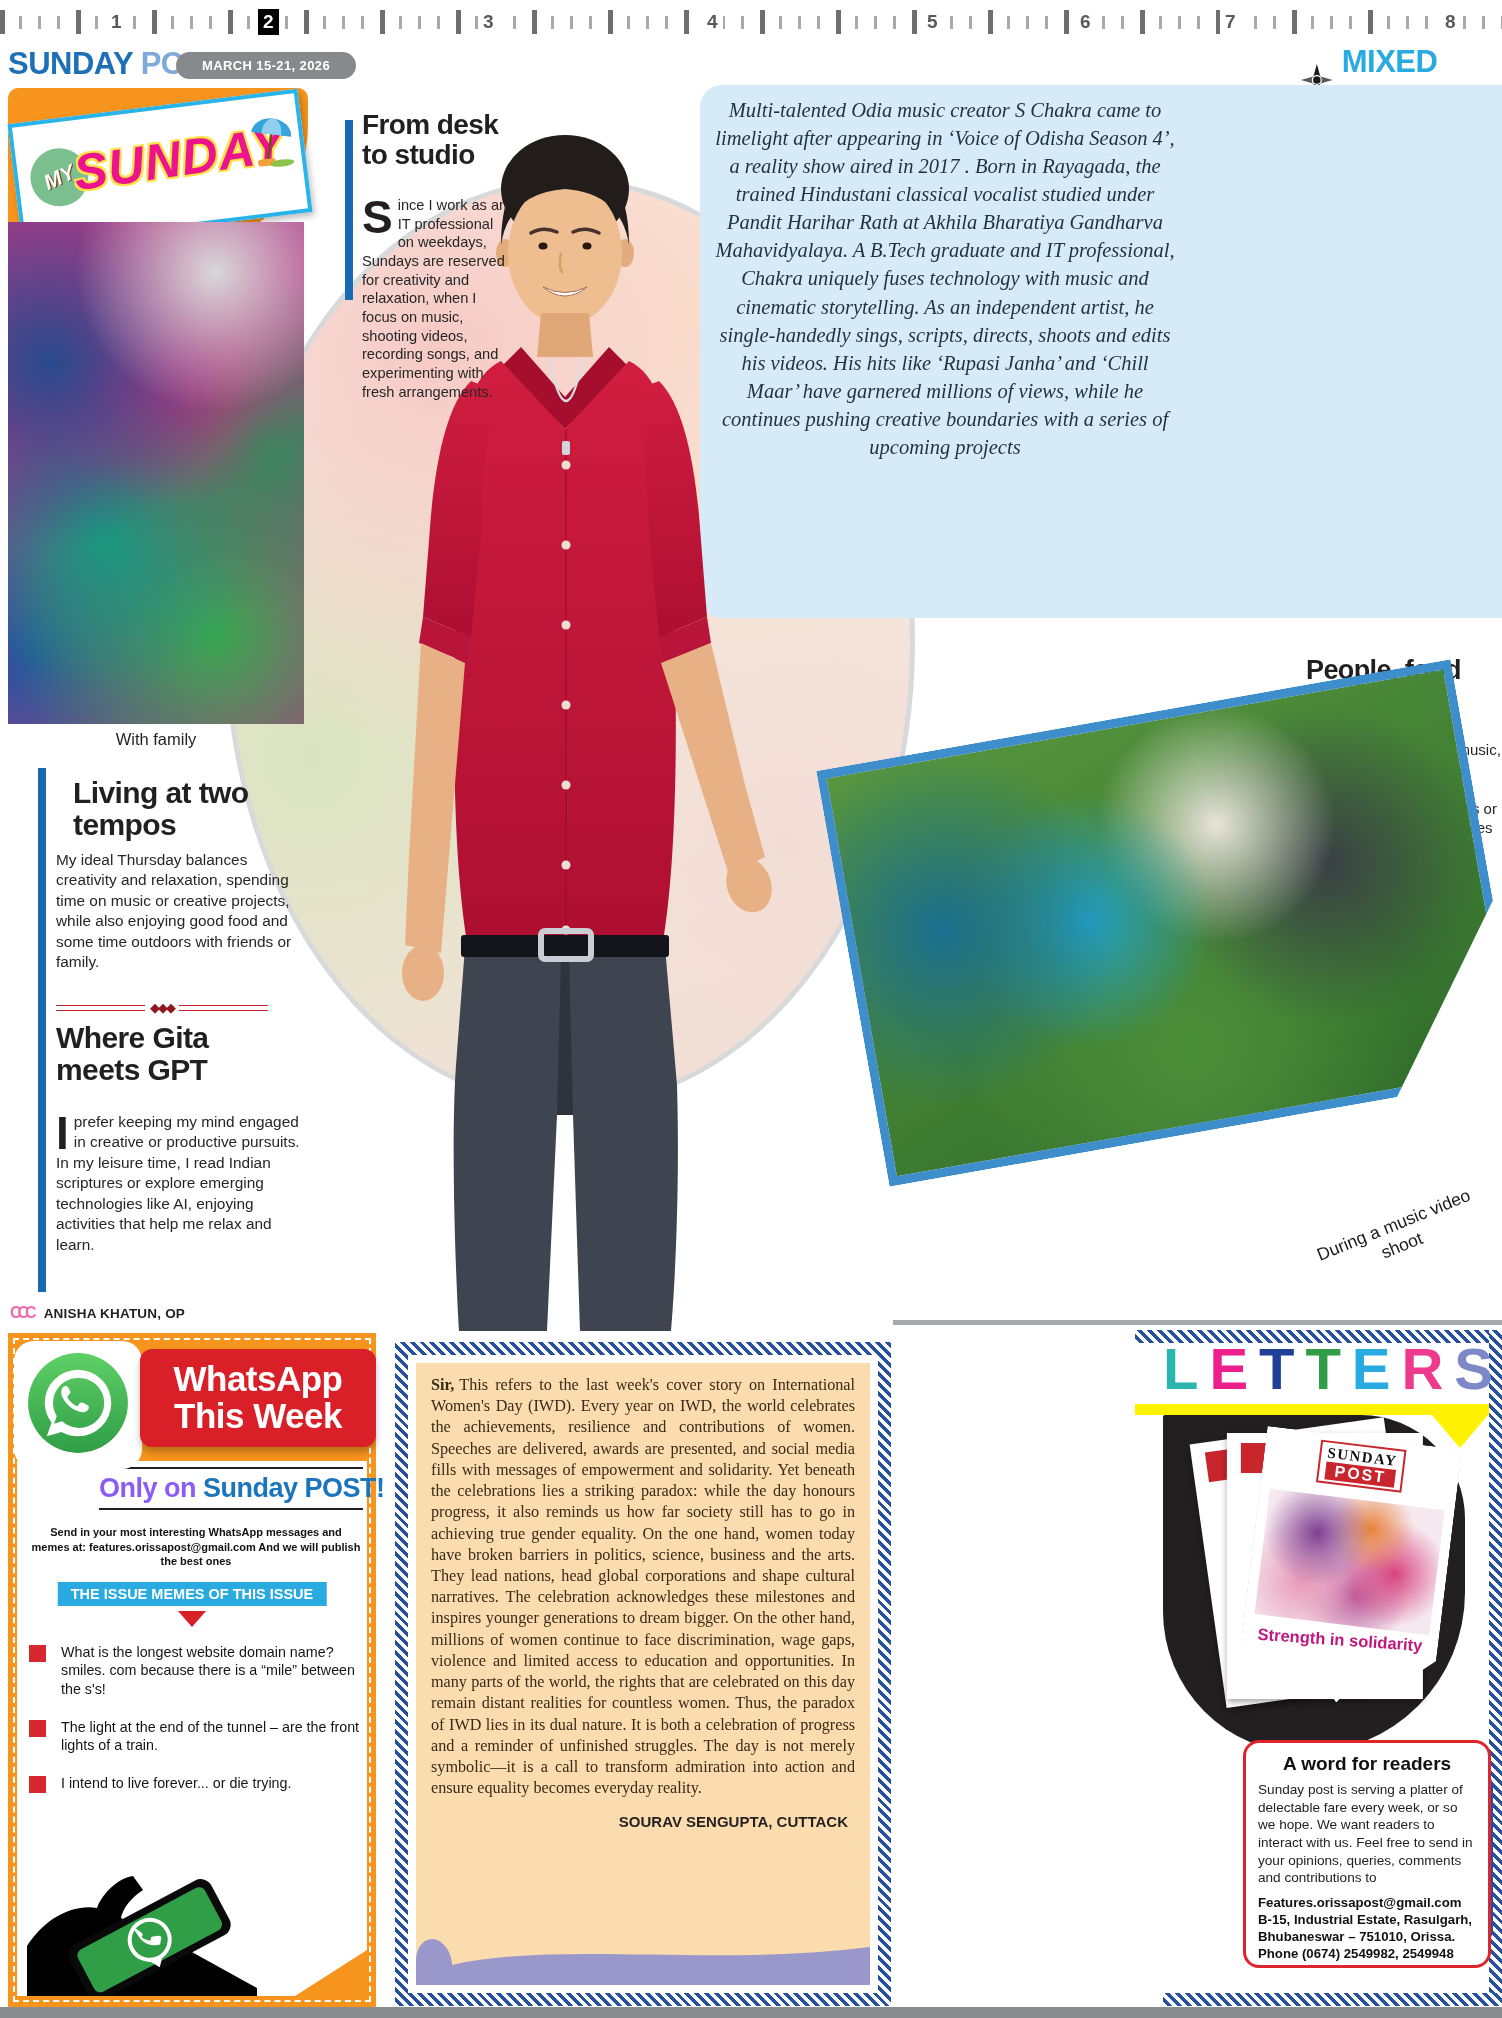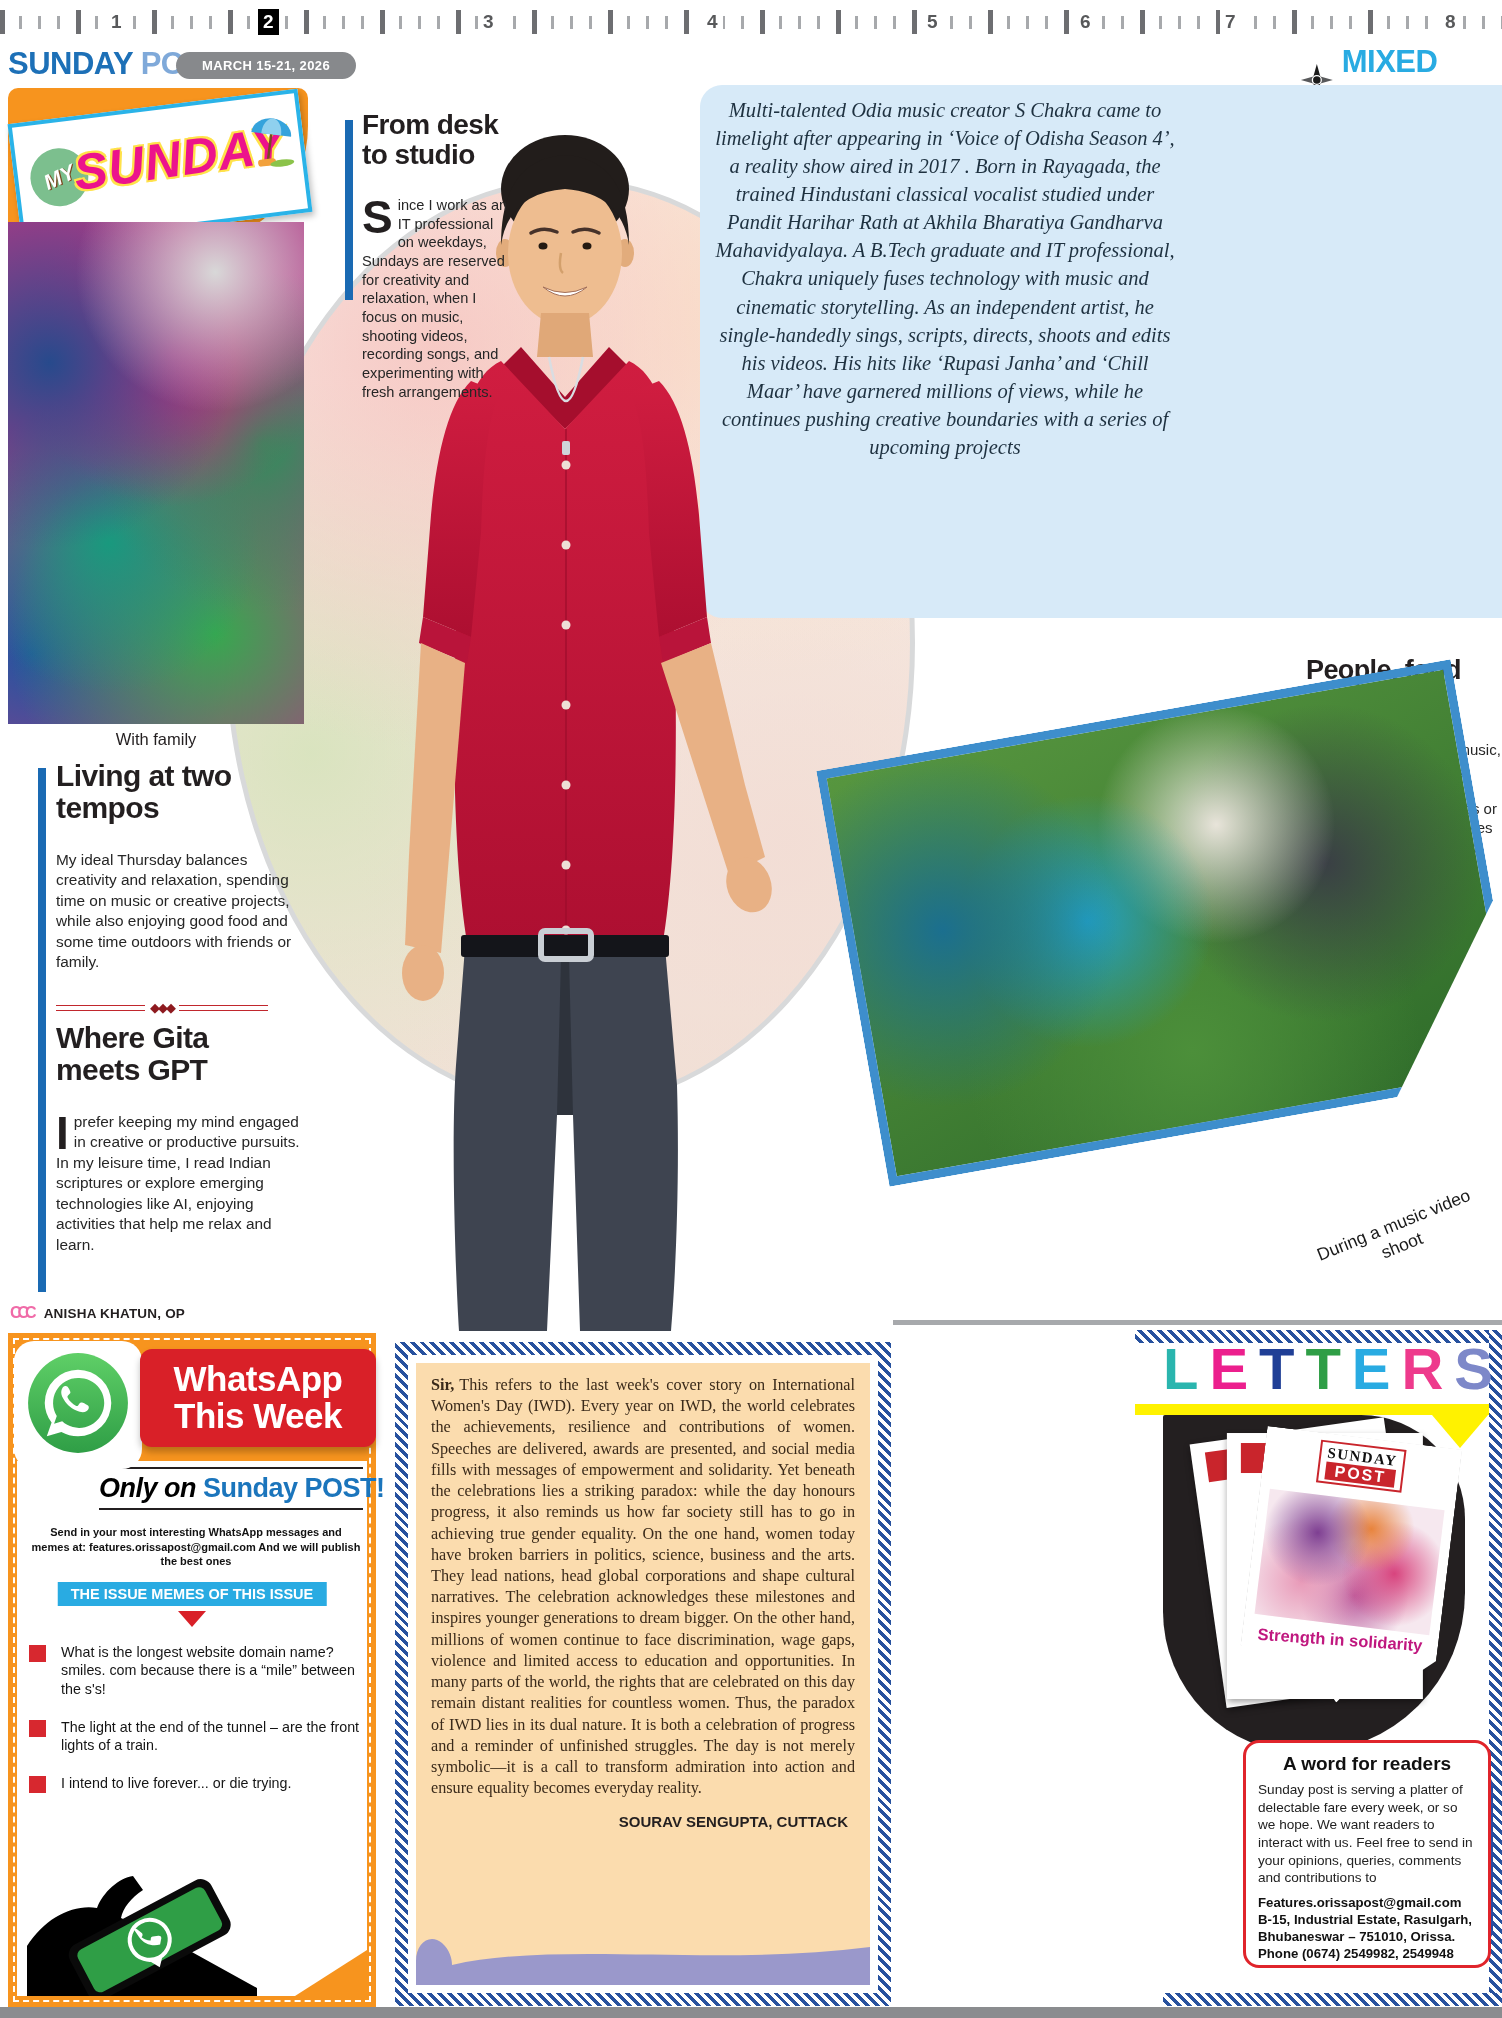--- a/index.html
+++ b/index.html
@@ -112,21 +112,21 @@
   .wa-tail{position:absolute;left:22px;top:128px;width:0;height:0;
     border-top:36px solid #fff;border-right:38px solid transparent;}
   .wa-logo{position:absolute;left:18px;top:18px;}
   .wa-banner{position:absolute;left:132px;top:16px;width:236px;height:98px;background:#d92028;
     border-radius:12px;color:#fff;font-weight:800;text-align:center;font-size:35px;line-height:1.05;
     display:flex;align-items:center;justify-content:center;box-shadow:0 5px 7px rgba(0,0,0,.25);
     letter-spacing:-0.5px;}
   .wa-only{position:absolute;left:82px;top:6px;width:264px;text-align:center;
     border-top:2.5px solid #231f20;border-bottom:2.5px solid #231f20;padding:4px 0;
     font-size:27px;font-weight:800;letter-spacing:-0.5px;white-space:nowrap;}
-  .only-black{color:#000000;font-style:italic;} .only-blue{color:#1b75bc;}
+  .only-black{color:#8b5cf6;} .only-blue{color:#1b75bc;}
   .wa-send{position:absolute;left:13px;top:64px;width:332px;text-align:center;
     font-size:11px;font-weight:700;line-height:1.32;color:#111;}
   .wa-badge{position:absolute;left:50%;transform:translateX(-50%);top:121px;background:#29abe2;
     color:#fff;font-weight:700;font-size:14.5px;padding:4px 13px;white-space:nowrap;}
   .wa-tri{position:absolute;left:50%;transform:translateX(-50%);top:150px;width:0;height:0;
     border-left:14px solid transparent;border-right:14px solid transparent;border-top:16px solid #d92028;}
   .wa-memes{position:absolute;left:12px;top:182px;width:342px;}
   .meme{display:flex;gap:15px;margin-bottom:20px;}
   .meme-bullet{width:17px;height:17px;background:#d7282f;flex:none;margin-top:2px;}
   .meme-text{font-size:14.3px;line-height:1.28;color:#151515;font-weight:500;}
@@ -290,21 +290,21 @@
     <path d="M240,862 L440,862 L452,1000 C455,1100 450,1200 446,1246 L355,1246 L348,1030 L332,1030 L322,1246 L234,1246 C230,1180 226,1050 231,980 Z" fill="#3e4450"></path>
     <path d="M332,1030 L348,1030 L344,872 L336,872 Z" fill="#2e333c"></path>
     <rect x="236" y="850" width="208" height="22" rx="3" fill="#14151a"></rect>
     <rect x="316" y="846" width="50" height="28" rx="4" fill="none" stroke="#c9ced4" stroke-width="6"></rect>
   </svg>
 
   <div class="abs family-photo"></div>
   <div class="abs family-cap">With family</div>
 
   <div class="abs vbar col-bar"></div>
-  <h3 class="abs hd tempos-hd" style="margin:0">Living at two tempos</h3>
+  <h3 class="abs hd tempos-hd" style="margin:17px">Living at two tempos</h3>
   <p class="abs bd tempos-bd" style="margin:0">My ideal Thursday balances creativity and relaxation, spending time on music or creative projects, while also enjoying good food and some time outdoors with friends or family.</p>
   <div class="abs divider">
     <div class="red-rule"></div>
     <div class="diamonds">◆◆◆</div>
     <div class="red-rule"></div>
   </div>
   <h3 class="abs hd gita-hd" style="margin:0">Where Gita meets GPT</h3>
   <p class="abs bd gita-bd" style="margin:0">
     <span class="dropcap">I</span><span>prefer keeping my mind engaged in creative or productive pursuits. In my leisure time, I read Indian scriptures or explore emerging technologies like AI, enjoying activities that help me relax and learn.</span>
   </p>

